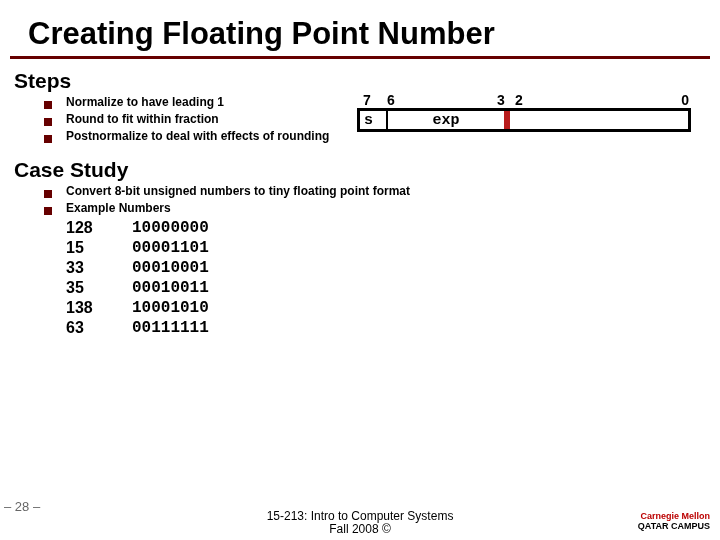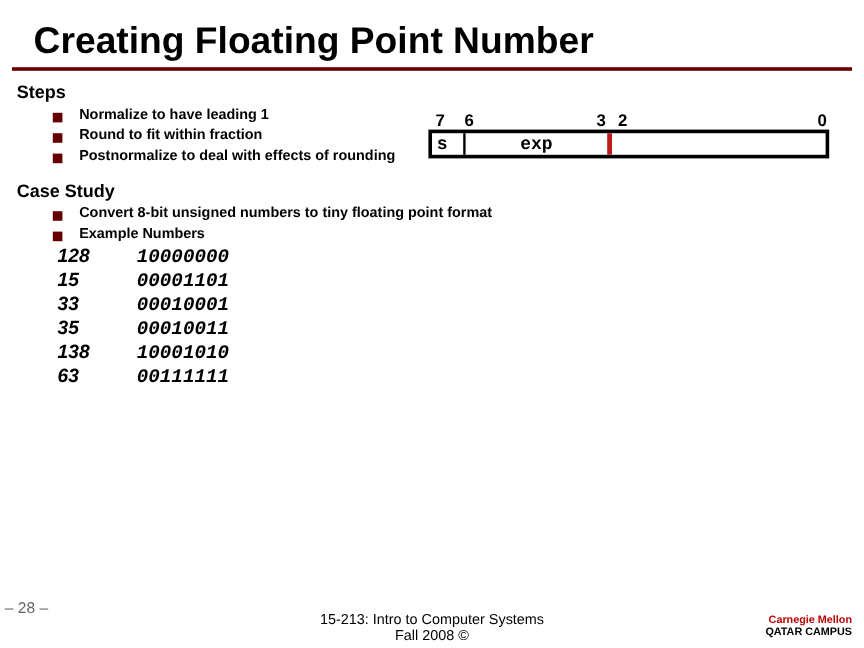--- a/index.html
+++ b/index.html
@@ -18,21 +18,21 @@
     font-weight: bold;
     color: #000;
     padding: 16px 4px 2px 28px;
   }
   .title-underline {
     height: 3px;
     background: #600;
     margin: 2px 10px 0 10px;
   }
   .section {
-    font-size: 15px;
+    font-size: 21px;
     font-weight: bold;
     color: #000;
     margin: 10px 0 0 14px;
   }
   .bullets {
     margin: 2px 0 0 44px;
   }
   .bullet {
     display: flex;
     align-items: flex-start;
@@ -42,23 +42,22 @@
   }
   .bullet .marker {
     width: 8px;
     height: 8px;
     background: #600;
     flex: 0 0 8px;
     margin: 6px 14px 0 0;
   }
   .bullet .text { line-height: 1.25; }
   .table {
-    margin: 0 0 0 48px;
+    margin: 0 0 0 66px;
     border-collapse: collapse;
-    font-style: italic;
   }
   .table td {
     font-size: 16px;
     font-weight: bold;
     padding: 1px 0;
   }
   .table td.dec { width: 66px; }
   .mono { font-family: "Courier New", monospace; }
   .pagenum {
     position: absolute;
@@ -101,21 +100,21 @@
   .fpbox {
     border: 3px solid #000;
     height: 24px;
     display: flex;
     width: 100%;
     font-family: "Courier New", monospace;
     font-weight: bold;
     font-size: 15px;
   }
   .fp-s   { width: 28px;  border-right: 2px solid #000; display:flex; align-items:center; padding-left:4px; }
-  .fp-exp { width: 122px; border-right: 4px solid #b91c1c; display:flex; align-items:center; justify-content:center; }
+  .fp-exp { width: 122px; border-right: 6px solid #b91c1c; display:flex; align-items:center; justify-content:center; }
   .fp-frac{ flex: 1; display:flex; align-items:center; justify-content:center; }
 </style>
 </head>
 <body>
 
 <div class="title">Creating Floating Point Number</div>
 <div class="title-underline"></div>
 
 <div class="section">Steps</div>
 <div class="bullets">

